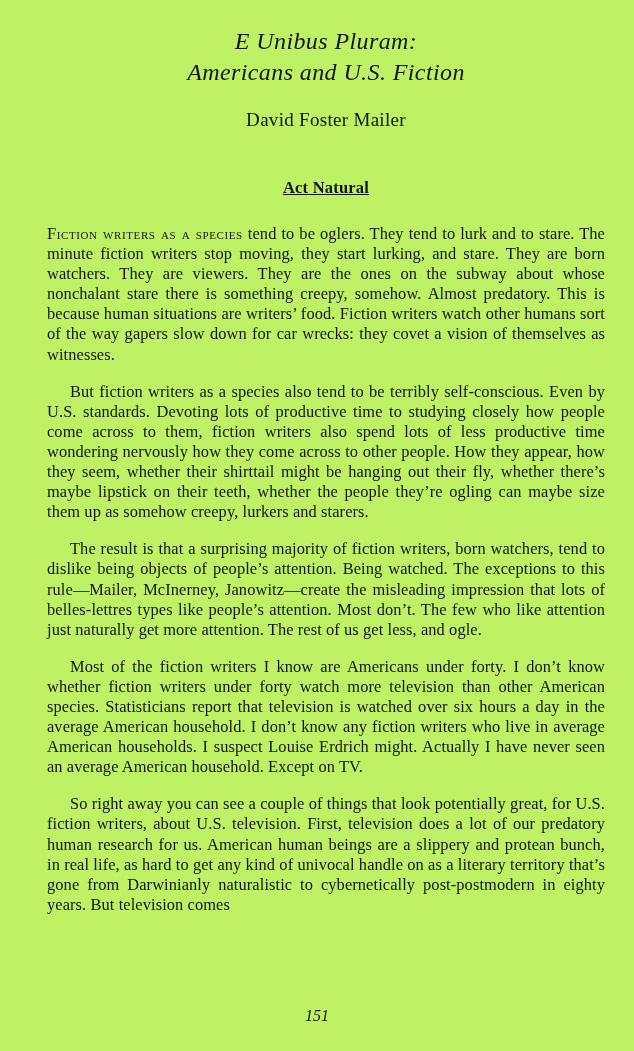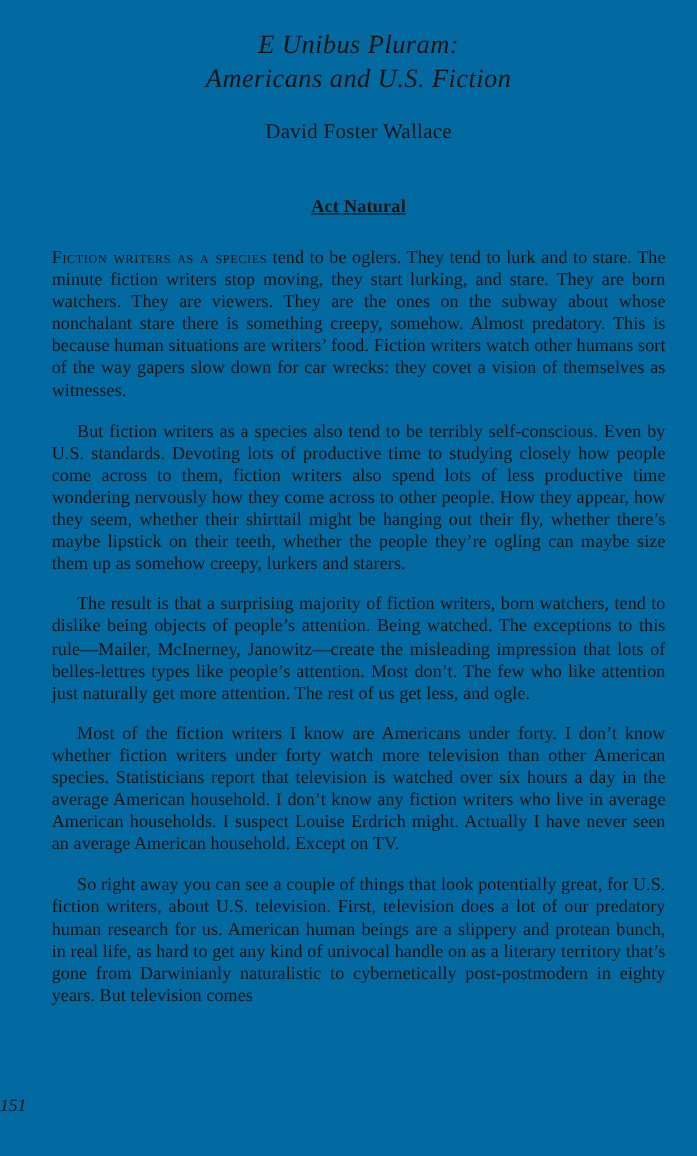--- a/index.html
+++ b/index.html
@@ -5,21 +5,21 @@
   html, body {
     margin: 0;
     padding: 0;
     background: #e9e9e7;
   }
   .page {
     position: relative;
     width: 634px;
     height: 1051px;
     margin: 0 auto;
-    background: #0369a1;
+    background: #bef264;
     box-sizing: border-box;
     padding: 26px 12px 0 30px;
     font-family: "Liberation Serif", "DejaVu Serif", serif;
     color: #141414;
     overflow: hidden;
   }
   .title {
     margin: 0;
     text-align: center;
     font-style: italic;
@@ -57,37 +57,37 @@
     text-indent: 23px;
   }
   .smallcaps {
     font-variant: small-caps;
     letter-spacing: 0.6px;
   }
   .page-number {
     position: absolute;
     left: 0;
     right: 0;
-    bottom: 36px;
-    text-align: left;
+    bottom: 26px;
+    text-align: center;
     font-style: italic;
     font-size: 16px;
   }
 </style>
 </head>
 <body>
 
 <div class="page">
 
   <h1 class="title">
     <span class="title-line">E Unibus Pluram:</span>
     <span class="title-line">Americans and U.S. Fiction</span>
   </h1>
 
-  <div class="author">David Foster Wallace</div>
+  <div class="author">David Foster Mailer</div>
 
   <h2 class="section-heading">Act Natural</h2>
 
   <div class="body-text">
     <p><span class="smallcaps">Fiction writers as a species</span><span> tend to be oglers. They tend to lurk and to stare. The minute fiction writers stop moving, they start lurking, and stare. They are born watchers. They are viewers. They are the ones on the subway about whose nonchalant stare there is something creepy, somehow. Almost predatory. This is because human situations are writers’ food. Fiction writers watch other humans sort of the way gapers slow down for car wrecks: they covet a vision of themselves as witnesses.</span></p>
     <p class="indent">But fiction writers as a species also tend to be terribly self-conscious. Even by U.S. standards. Devoting lots of productive time to studying closely how people come across to them, fiction writers also spend lots of less productive time wondering nervously how they come across to other people. How they appear, how they seem, whether their shirttail might be hanging out their fly, whether there’s maybe lipstick on their teeth, whether the people they’re ogling can maybe size them up as somehow creepy, lurkers and starers.</p>
     <p class="indent">The result is that a surprising majority of fiction writers, born watchers, tend to dislike being objects of people’s attention. Being watched. The exceptions to this rule—Mailer, McInerney, Janowitz—create the misleading impression that lots of belles-lettres types like people’s attention. Most don’t. The few who like attention just naturally get more attention. The rest of us get less, and ogle.</p>
     <p class="indent">Most of the fiction writers I know are Americans under forty. I don’t know whether fiction writers under forty watch more television than other American species. Statisticians report that television is watched over six hours a day in the average American household. I don’t know any fiction writers who live in average American households. I suspect Louise Erdrich might. Actually I have never seen an average American household. Except on TV.</p>
     <p class="indent">So right away you can see a couple of things that look potentially great, for U.S. fiction writers, about U.S. television. First, television does a lot of our predatory human research for us. American human beings are a slippery and protean bunch, in real life, as hard to get any kind of univocal handle on as a literary territory that’s gone from Darwinianly naturalistic to cybernetically post-postmodern in eighty years. But television comes</p>
   </div>

